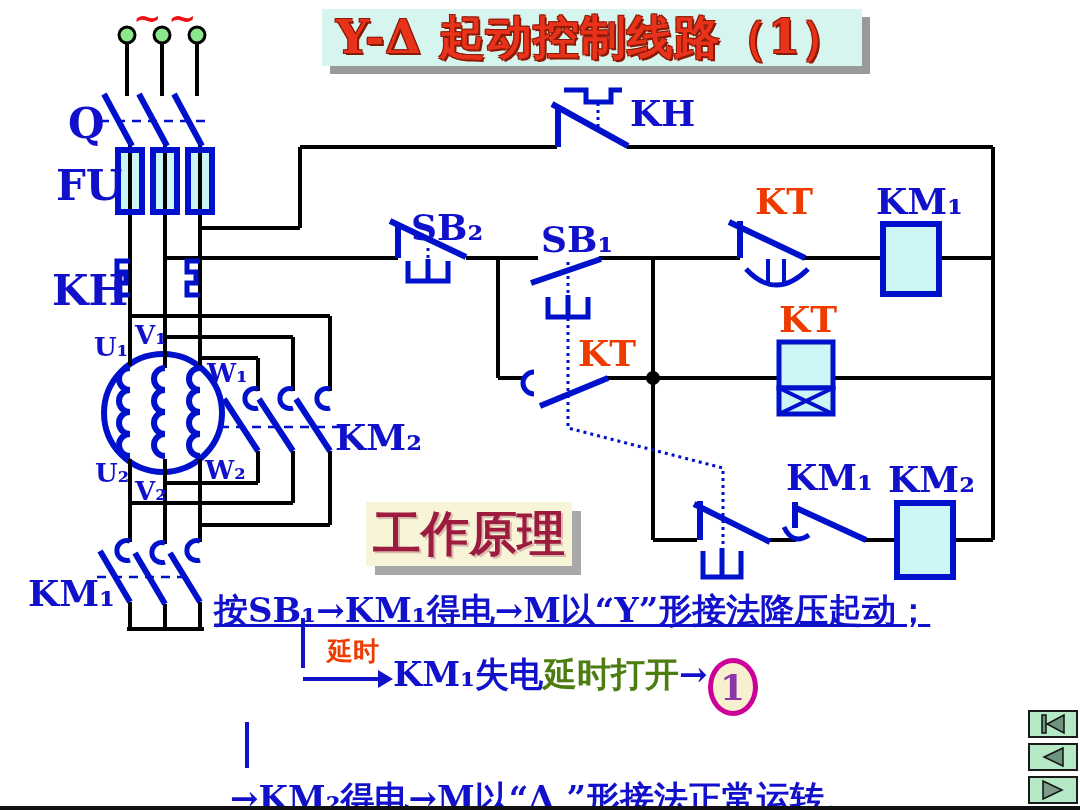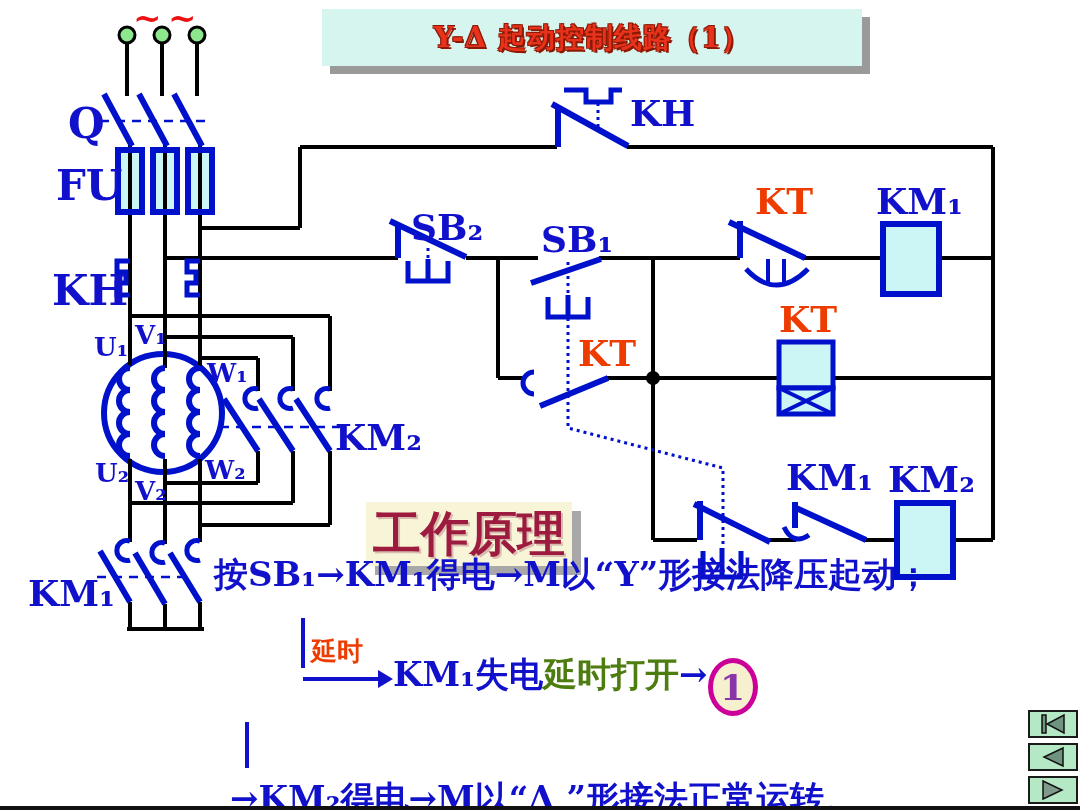--- a/index.html
+++ b/index.html
@@ -2,33 +2,33 @@
 <html><head>
 <meta charset="utf-8">
 <style>
   html,body{margin:0;padding:0;background:#ffffff;}
   .stage{position:relative;width:1080px;height:810px;background:#ffffff;overflow:hidden;
          font-family:"DejaVu Serif","Liberation Serif",serif;}
   svg text{font-family:"DejaVu Serif","Liberation Serif",serif;font-weight:bold;}
   .title-box{position:absolute;left:322px;top:9px;width:540px;height:57px;
              background:#d7f5ef;box-shadow:8px 8px 0 #9a9a9a;
              display:flex;align-items:center;justify-content:center;}
-  .title-text{font-size:28px;font-weight:bold;color:#e8321c;letter-spacing:1px;
+  .title-text{font-size:46px;font-weight:bold;color:#e8321c;letter-spacing:1px;
               text-shadow:2px 2px 0 #8b1a05,-1px -1px 0 #8b1a05,1px -1px 0 #8b1a05,-1px 1px 0 #8b1a05;}
   .principle-box{position:absolute;left:366px;top:502px;width:206px;height:64px;
                  background:#f8f4d8;box-shadow:9px 9px 0 #a8a8a8;
                  display:flex;align-items:center;justify-content:center;}
   .principle-text{font-size:48px;font-weight:bold;color:#9c1b3e;text-shadow:2px 2px 0 rgba(120,20,50,.25);}
   .tline{position:absolute;font-weight:bold;color:#1111cc;font-size:34px;white-space:nowrap;}
   .red{color:#4d7c0f;}
   .badge{display:inline-block;box-sizing:content-box;width:40px;height:48px;border:5px solid #cc0099;
          border-radius:50%;background:#f6f0cf;color:#8a35a8;font-size:36px;line-height:48px;
          text-align:center;vertical-align:-14px;}
   .delay-arrow{display:inline-block;position:relative;width:90px;height:30px;vertical-align:-4px;}
-  .delay-label{position:absolute;top:-26px;left:8px;font-size:26px;color:#ee3c00;}
+  .delay-label{position:absolute;top:-26px;left:24px;font-size:26px;color:#ee3c00;}
   .arrow-line{position:absolute;left:0;bottom:9px;width:76px;height:4px;background:#1111cc;}
   .arrow-head{position:absolute;right:0;bottom:2px;width:0;height:0;
               border-left:15px solid #1111cc;border-top:9px solid transparent;border-bottom:9px solid transparent;}
   .branch{position:absolute;width:4px;background:#1111cc;}
   .nav-col{position:absolute;left:1028px;top:710px;display:flex;flex-direction:column;gap:5px;}
   .nav-btn{width:50px;height:28px;background:#b5e9c6;border:2px solid #1a1a1a;
            display:flex;align-items:center;justify-content:center;cursor:pointer;padding:0;}
   .bottom-bar{position:absolute;left:0;top:806px;width:1080px;height:4px;background:#111;}
 </style>
 </head>
@@ -192,21 +192,21 @@
   </svg>
 
   <div class="title-box">
     <span class="title-text">Y-Δ 起动控制线路（1）</span>
   </div>
 
   <div class="principle-box">
     <span class="principle-text">工作原理</span>
   </div>
 
-  <div class="tline" style="left:214px;top:552px;">按SB₁→KM₁得电→M以“Y”形接法降压起动；</div>
+  <div class="tline" style="left:214px;top:588px;text-decoration:underline;">按SB₁→KM₁得电→M以“Y”形接法降压起动；</div>
 
   <div class="branch" style="left:301px;top:618px;height:50px;"></div>
 
   <div class="tline" style="left:303px;top:652px;">
     <span class="delay-arrow"><span class="delay-label">延时</span><span class="arrow-line"></span><span class="arrow-head"></span></span><span>KM₁失电</span><span class="red">延时打开</span><span>→</span><span class="badge">1</span>
   </div>
 
 
   <div class="branch" style="left:245px;top:722px;height:46px;"></div>
 

